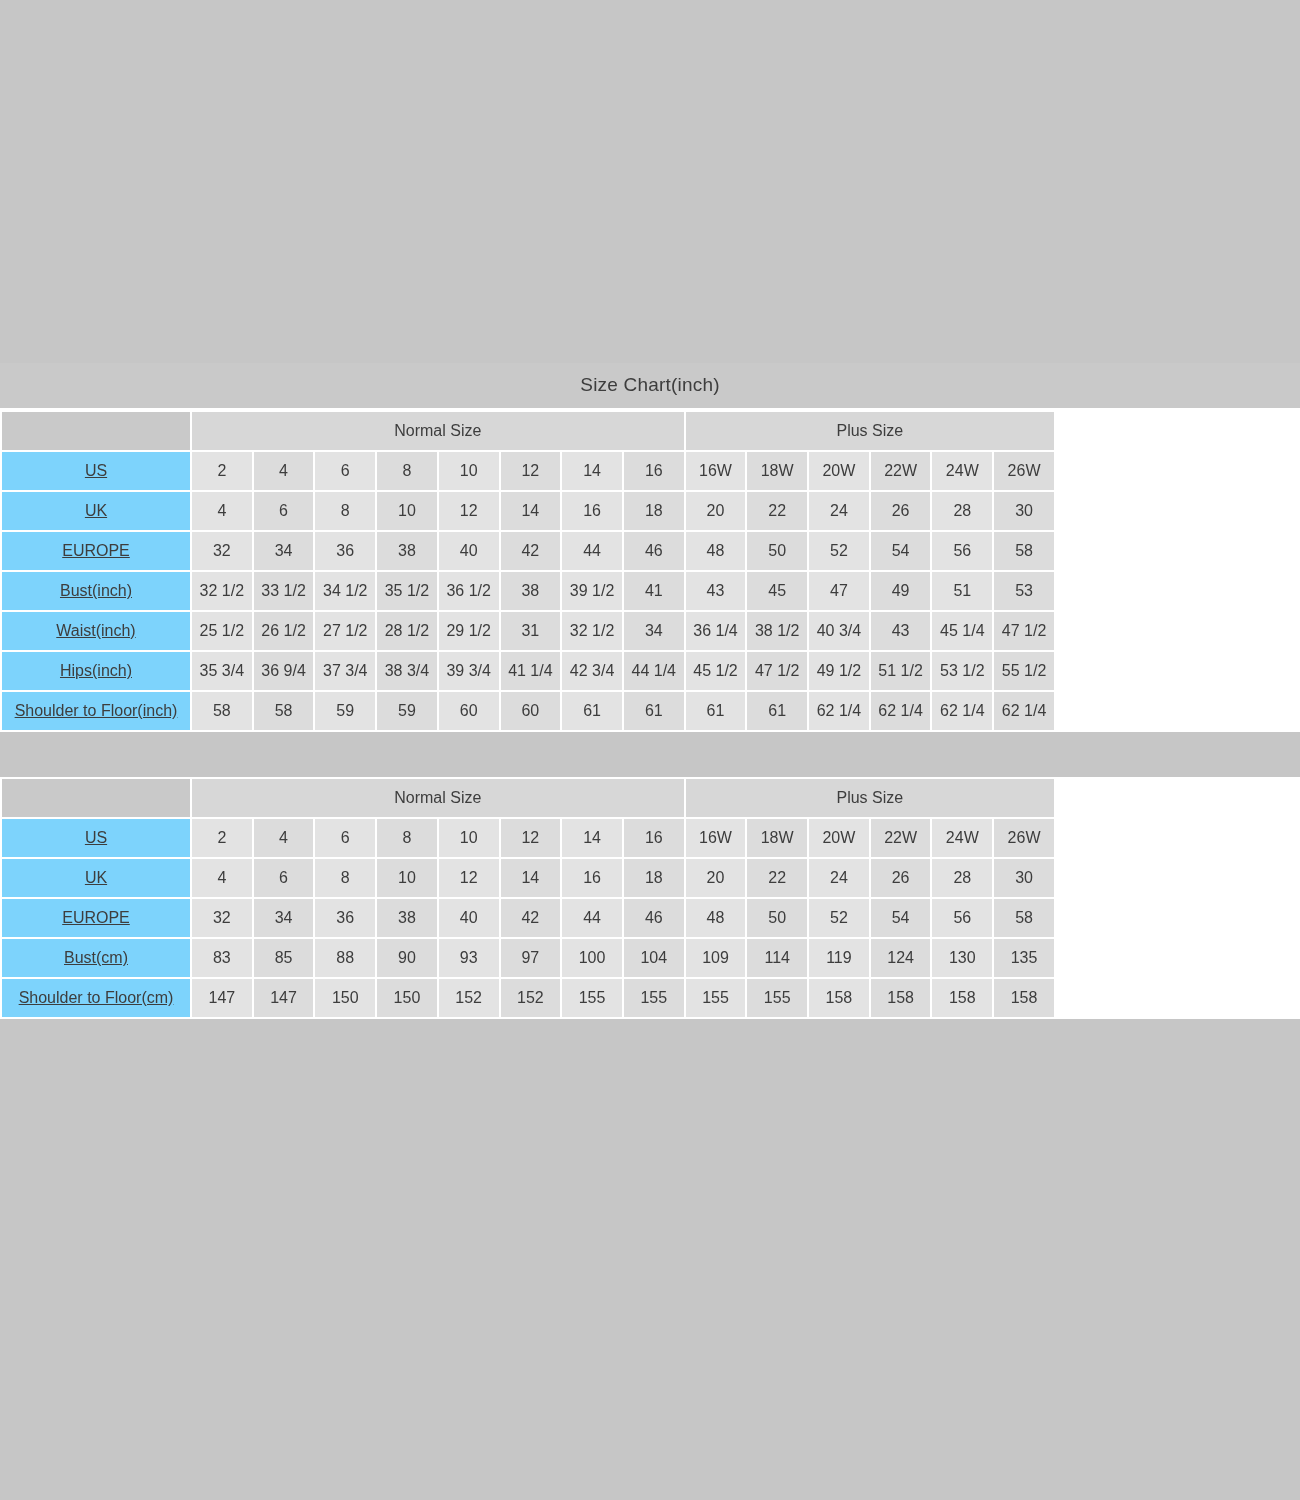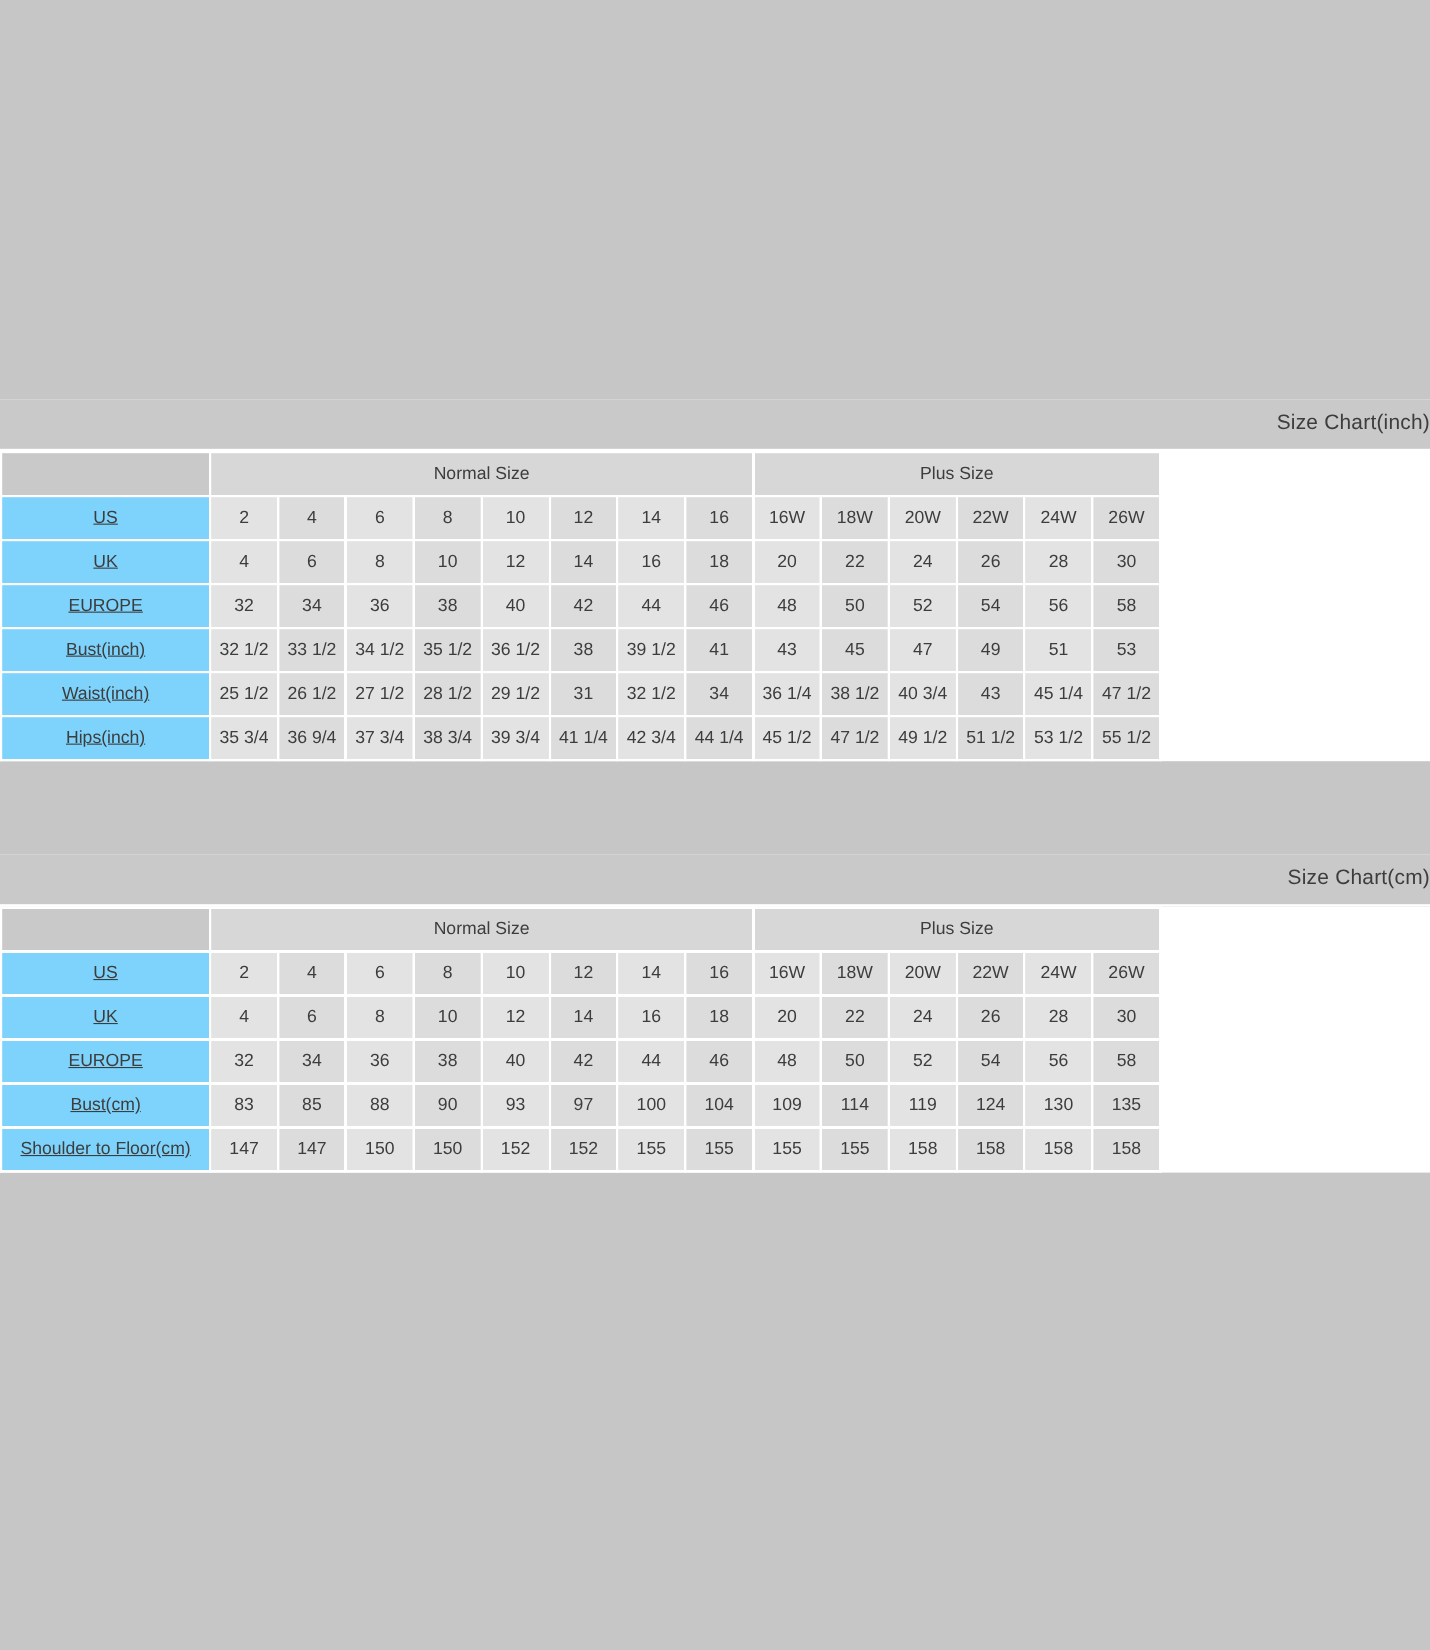--- a/index.html
+++ b/index.html
@@ -27,21 +27,21 @@
     left: 0;
     width: 1300px;
     background: #ffffff;
     box-sizing: border-box;
   }
   #chart-inch { top: 363px; }
   #chart-cm   { top: 777px; }
 
   .chart-title {
     background: #c9c9c9;
-    text-align: right;
+    text-align: center;
     font-size: 19px;
     color: #3d3d3d;
     padding: 11px 0 12px 0;
     border-bottom: 2px solid #ffffff;
     letter-spacing: 0.2px;
   }
 
   table.size-table {
     border-collapse: collapse;
     width: 1056px;
@@ -210,26 +210,42 @@
           <td class="val">42 3/4</td>
           <td class="val alt">44 1/4</td>
           <td class="val">45 1/2</td>
           <td class="val alt">47 1/2</td>
           <td class="val">49 1/2</td>
           <td class="val alt">51 1/2</td>
           <td class="val">53 1/2</td>
           <td class="val alt">55 1/2</td>
         </tr>
 
+        <tr class="tallrow">
+          <td class="rowlabel">Shoulder to Floor(inch)</td>
+          <td class="val">58</td>
+          <td class="val alt">58</td>
+          <td class="val">59</td>
+          <td class="val alt">59</td>
+          <td class="val">60</td>
+          <td class="val alt">60</td>
+          <td class="val">61</td>
+          <td class="val alt">61</td>
+          <td class="val">61</td>
+          <td class="val alt">61</td>
+          <td class="val">62 1/4</td>
+          <td class="val alt">62 1/4</td>
+          <td class="val">62 1/4</td>
+          <td class="val alt">62 1/4</td>
+        </tr>
       </tbody>
     </table>
   </div>
 
   <div class="chart" id="chart-cm">
-    <div class="chart-title">Size Chart(cm)</div>
     <table class="size-table">
       <tbody>
         <tr>
           <td class="corner"></td>
           <td class="grouphead" colspan="8">Normal Size</td>
           <td class="grouphead" colspan="6">Plus Size</td>
         </tr>
 
         <tr>
           <td class="rowlabel">US</td>

